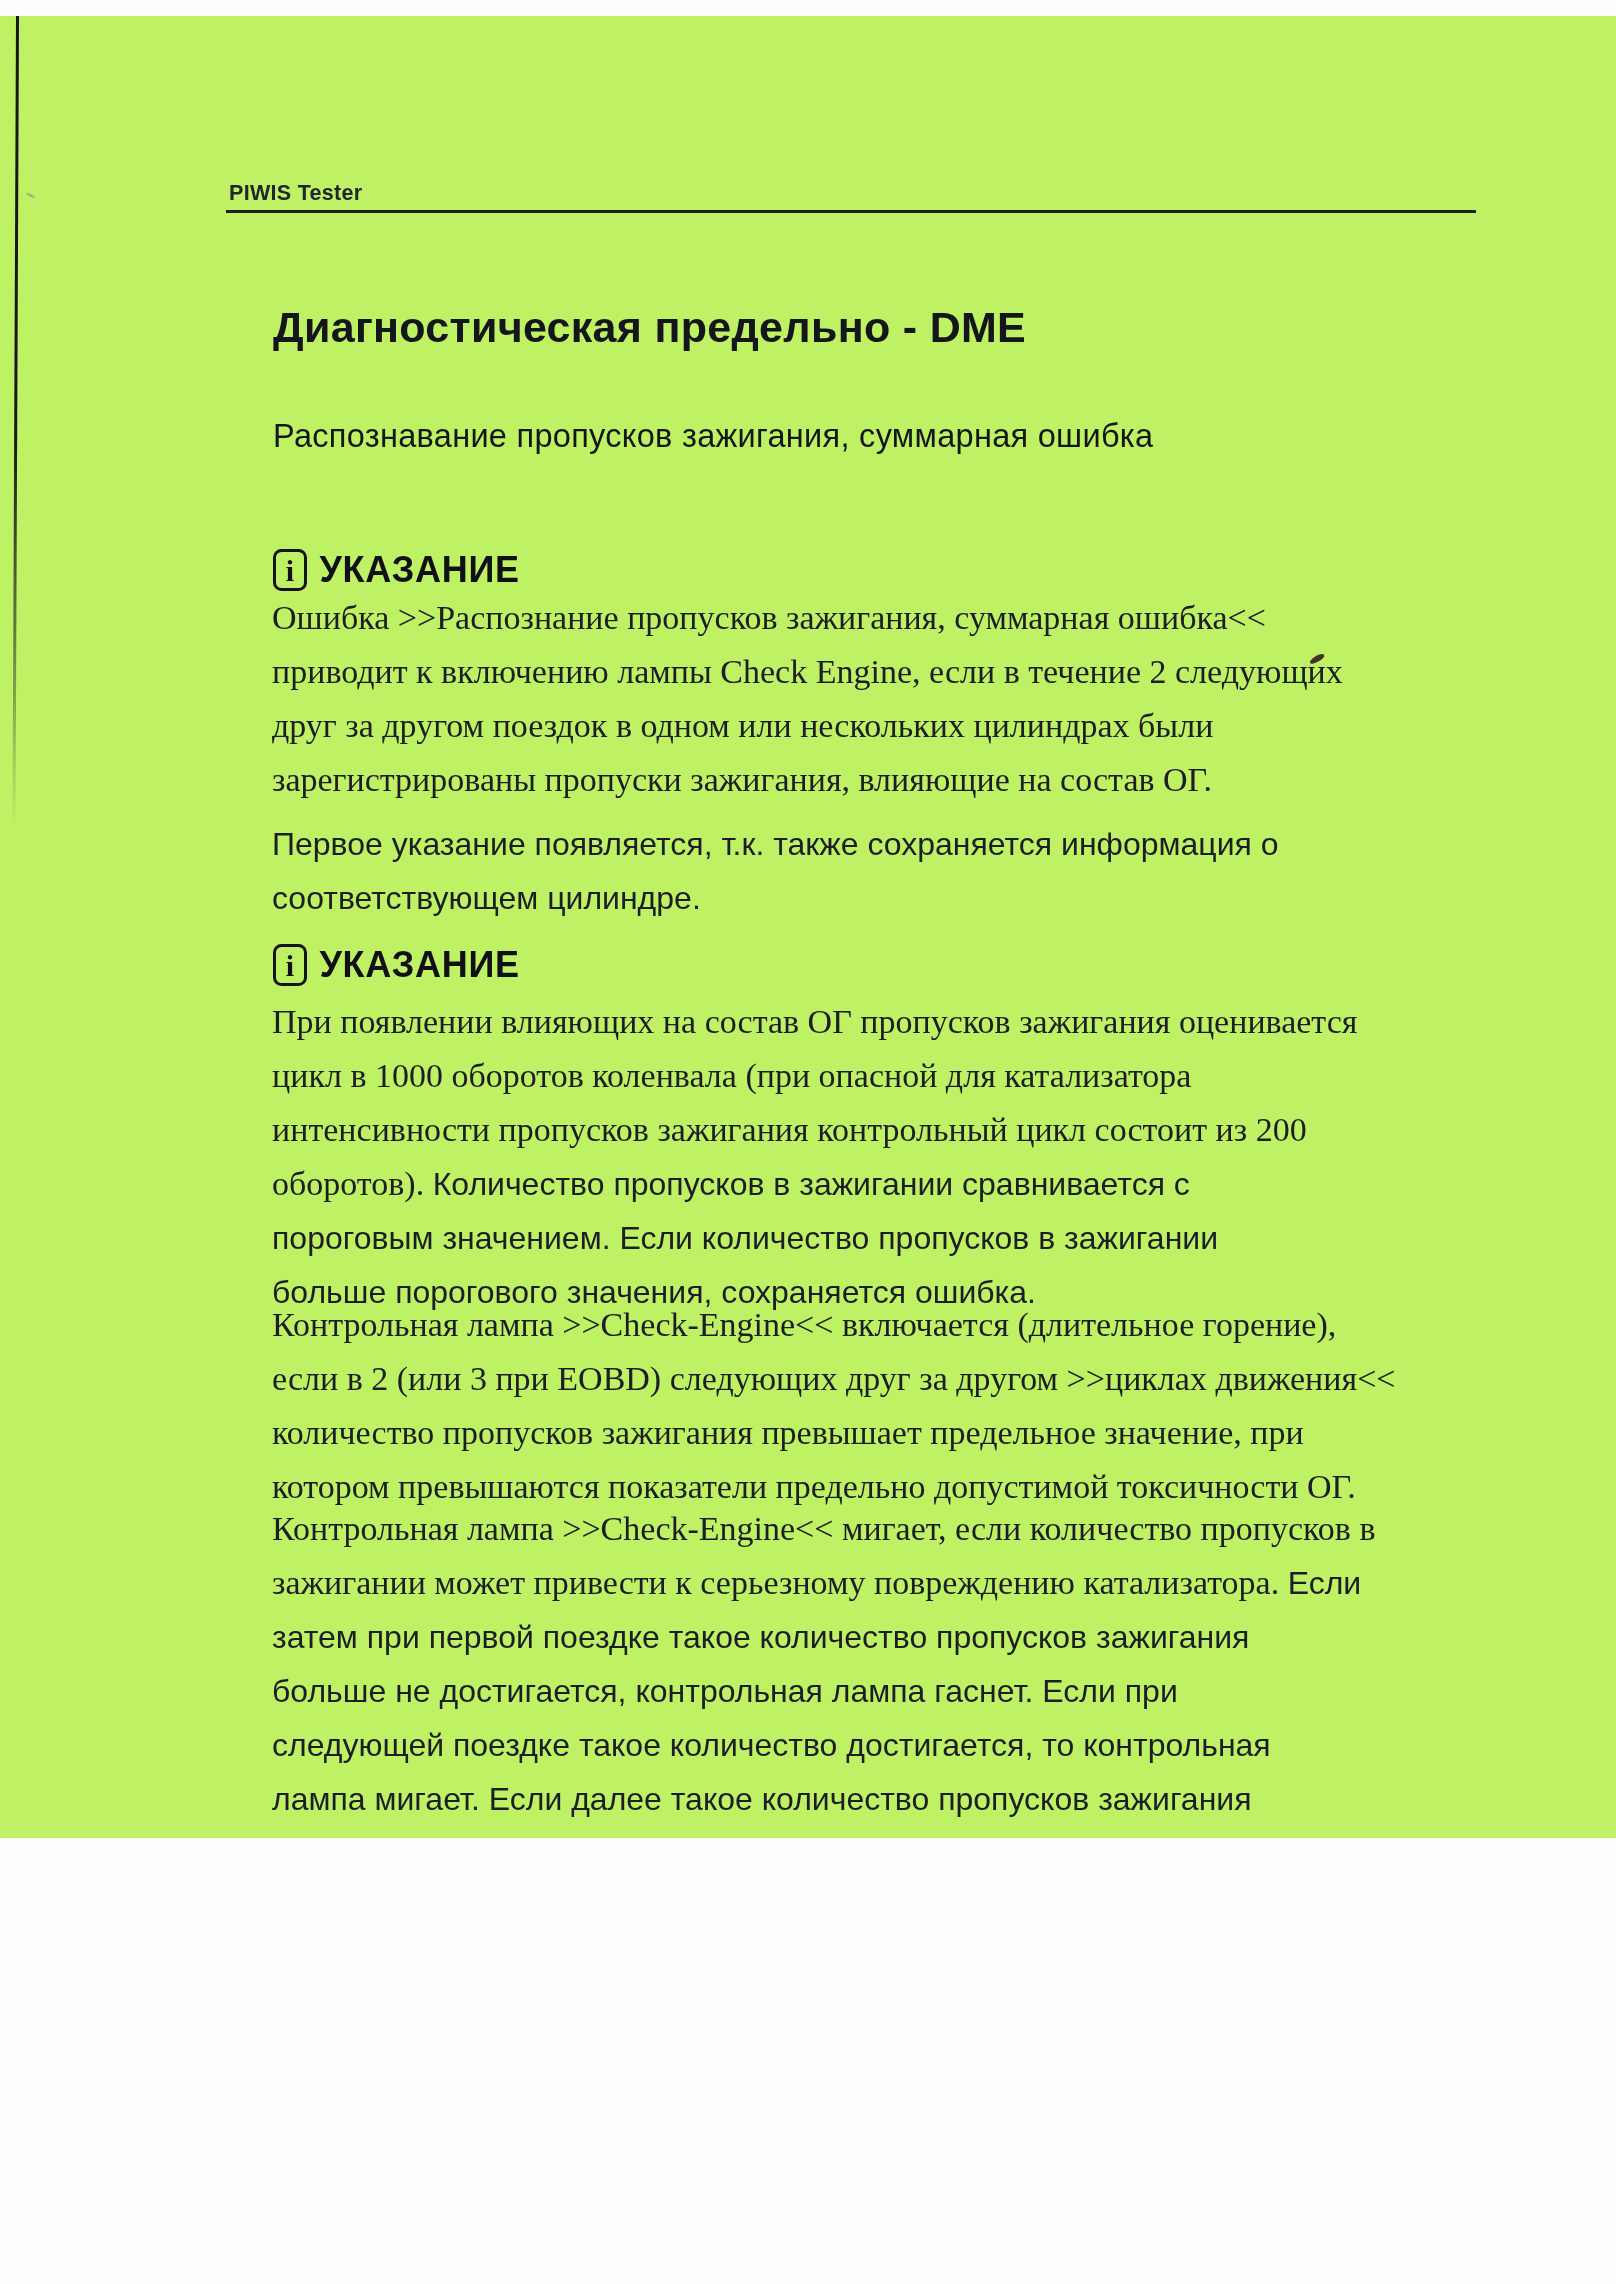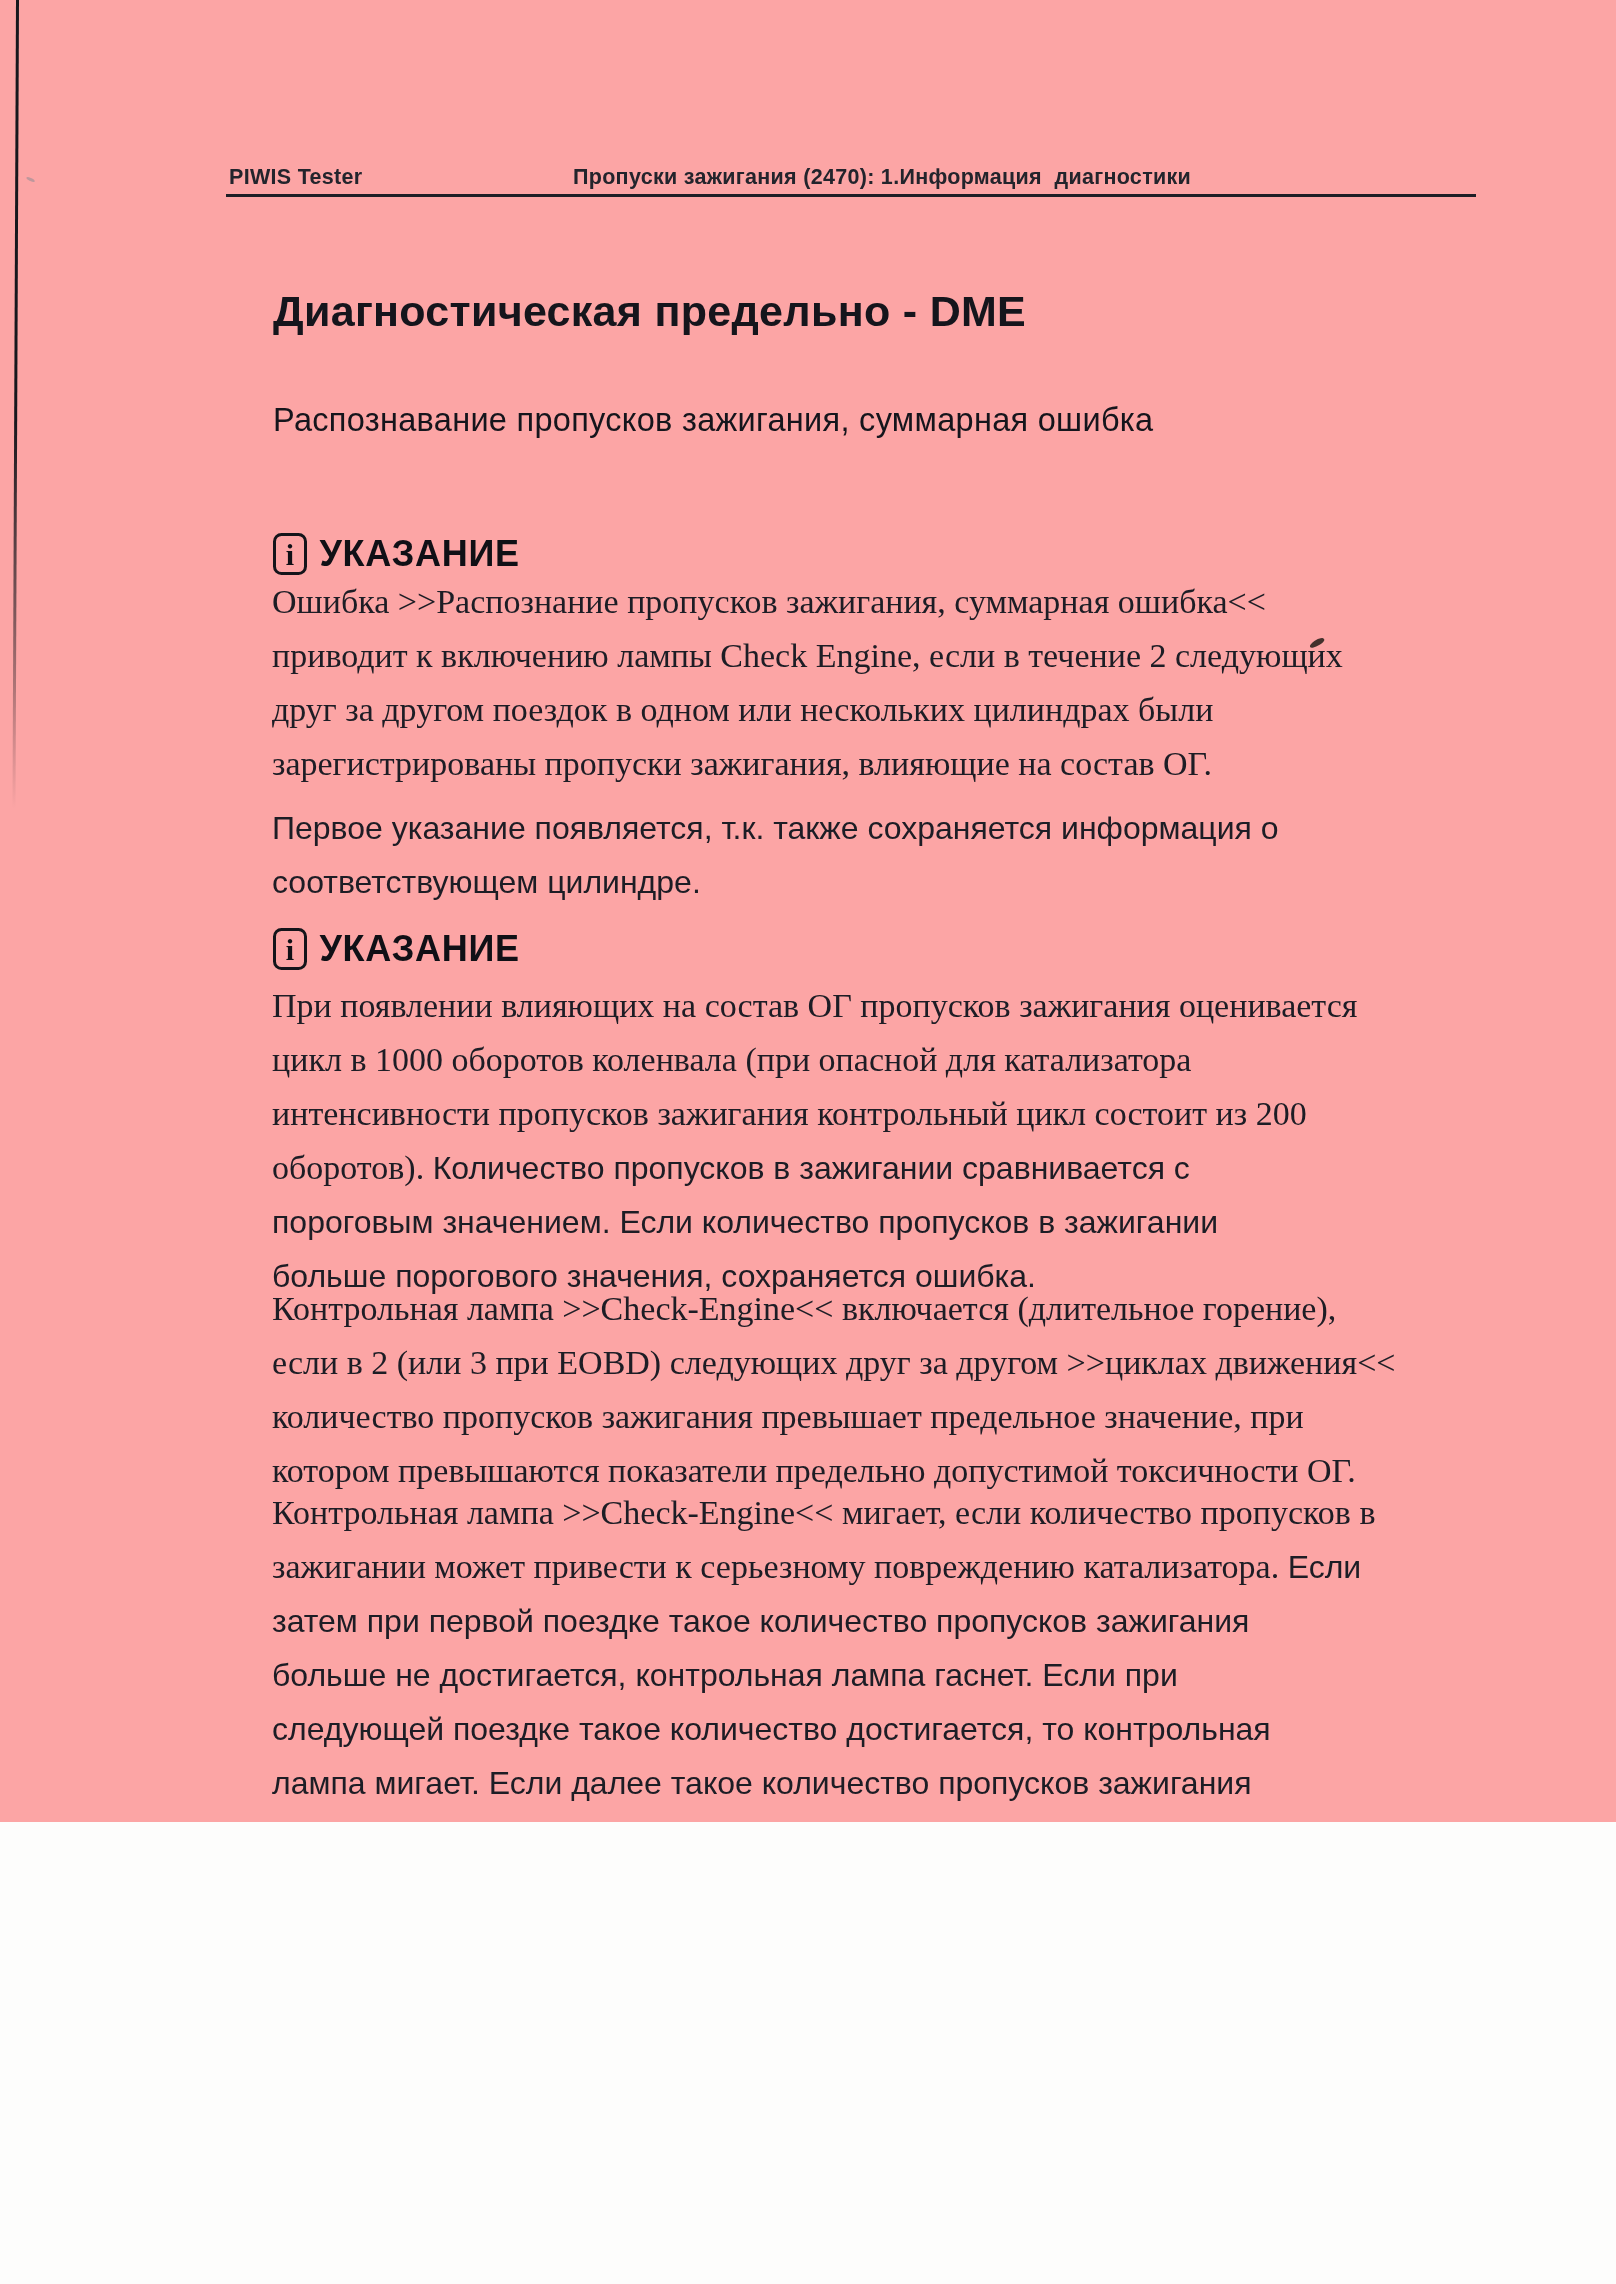--- a/index.html
+++ b/index.html
@@ -1,23 +1,24 @@
 <!DOCTYPE html>
 <html lang="ru" style="font-size:10.4px"><head>
 <meta charset="utf-8">
 <title>PIWIS Tester — Диагностическая информация</title>
 <style>
   html,body{margin:0;padding:0;background:#fdfdfc;}
   .page{
     position:relative;
     width:1616px;height:1822px;
-    background:#fca5a5;
+    background:#bef264;
     overflow:hidden;
     font-family:"Liberation Sans","DejaVu Sans",sans-serif;
     color:#1f1f27;
+    margin-top:16px;
   }
   
   .scan-vline{
     position:absolute;left:15.6px;top:0;width:3.3px;height:809px;
     background:linear-gradient(to bottom,#17171d 0%,#17171d 52%,rgba(23,23,29,.55) 76%,rgba(23,23,29,0) 100%);
     transform:rotate(.25deg);transform-origin:top center;
   }
   .tick-artifact{
     position:absolute;left:1309px;top:640px;width:15.6px;height:5.9px;
     background:#43312c;border-radius:50% 60% 40% 60%;
@@ -76,21 +77,20 @@
 <body>
 
 <div class="page">
 
   <div class="scan-vline"></div>
   <div class="tick-artifact"></div>
   <div class="speck-1"></div>
   <div class="speck-2"></div>
 
   <div class="hdr-left">PIWIS Tester</div>
-  <div class="hdr-center">Пропуски зажигания (2470): 1.Информация  диагностики</div>
   <div class="hdr-rule"></div>
 
   <h1 class="doc-title">Диагностическая предельно - DME</h1>
   <h2 class="doc-subtitle">Распознавание пропусков зажигания, суммарная ошибка</h2>
 
   <div class="note-heading nh-1">
     <span class="note-icon">
         <span>i</span>
       </span>
     <span class="txt">УКАЗАНИЕ</span>

